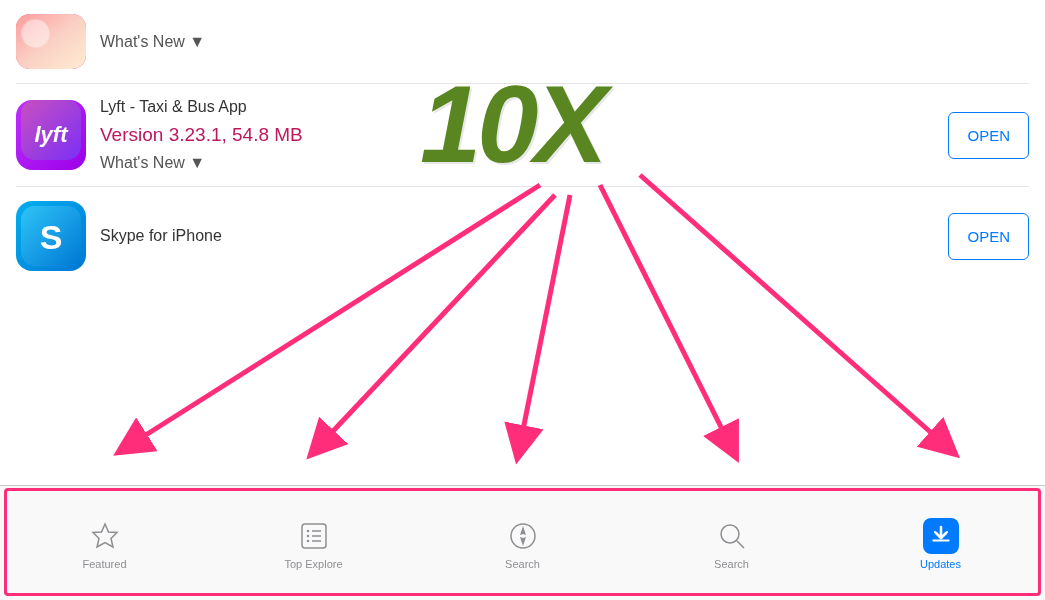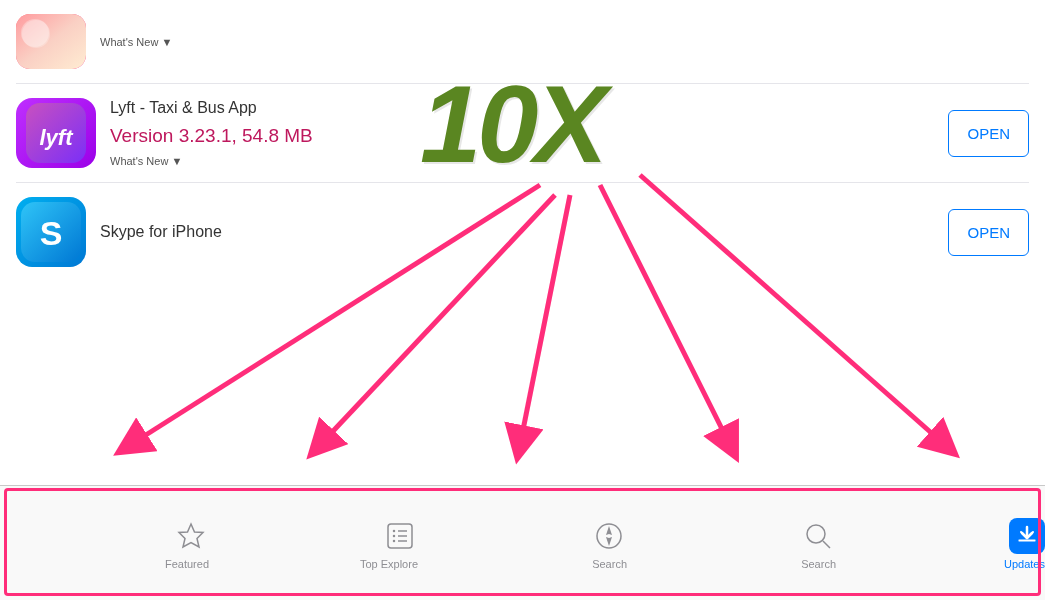--- a/index.html
+++ b/index.html
@@ -37,28 +37,27 @@
       content: '';
       position: absolute;
       top: 5px; left: 5px;
       width: 28px; height: 28px;
       border-radius: 50%;
       background: rgba(255,255,255,0.3);
     }
 
     
     .icon-lyft {
-      width: 80px;
+      width: 70px;
       height: 70px;
       border-radius: 16px;
       background: linear-gradient(135deg, #bf2fff, #9b00e8);
       flex-shrink: 0;
       margin-right: 14px;
       display: flex;
-      align-items: center;
       justify-content: center;
       color: white;
       font-size: 26px;
       font-weight: bold;
       font-style: italic;
     }
 
     
     .icon-skype {
       width: 70px;
@@ -85,21 +84,21 @@
       font-weight: 500;
     }
 
     .app-version {
       font-size: 19px;
       color: #be185d;
       margin: 8px 0;
     }
 
     .whats-new-link {
-      font-size: 11px;
+      font-size: 16px;
       color: #555;
     }
 
     .open-btn {
       border: 1.5px solid #007aff;
       color: #007aff;
       background: white;
       border-radius: 6px;
       padding: 14px 18px;
       font-size: 15px;
@@ -159,21 +158,21 @@
       display: flex;
       align-items: center;
       justify-content: space-around;
       padding-bottom: 8px;
       z-index: 10;
     }
 
     .tab-item {
       display: flex;
       flex-direction: column;
-      align-items: flex-end;
+      align-items: center;
       justify-content: center;
       flex: 1;
       padding-top: 10px;
       gap: 4px;
     }
 
     .tab-icon {
       width: 36px;
       height: 36px;
       display: flex;

